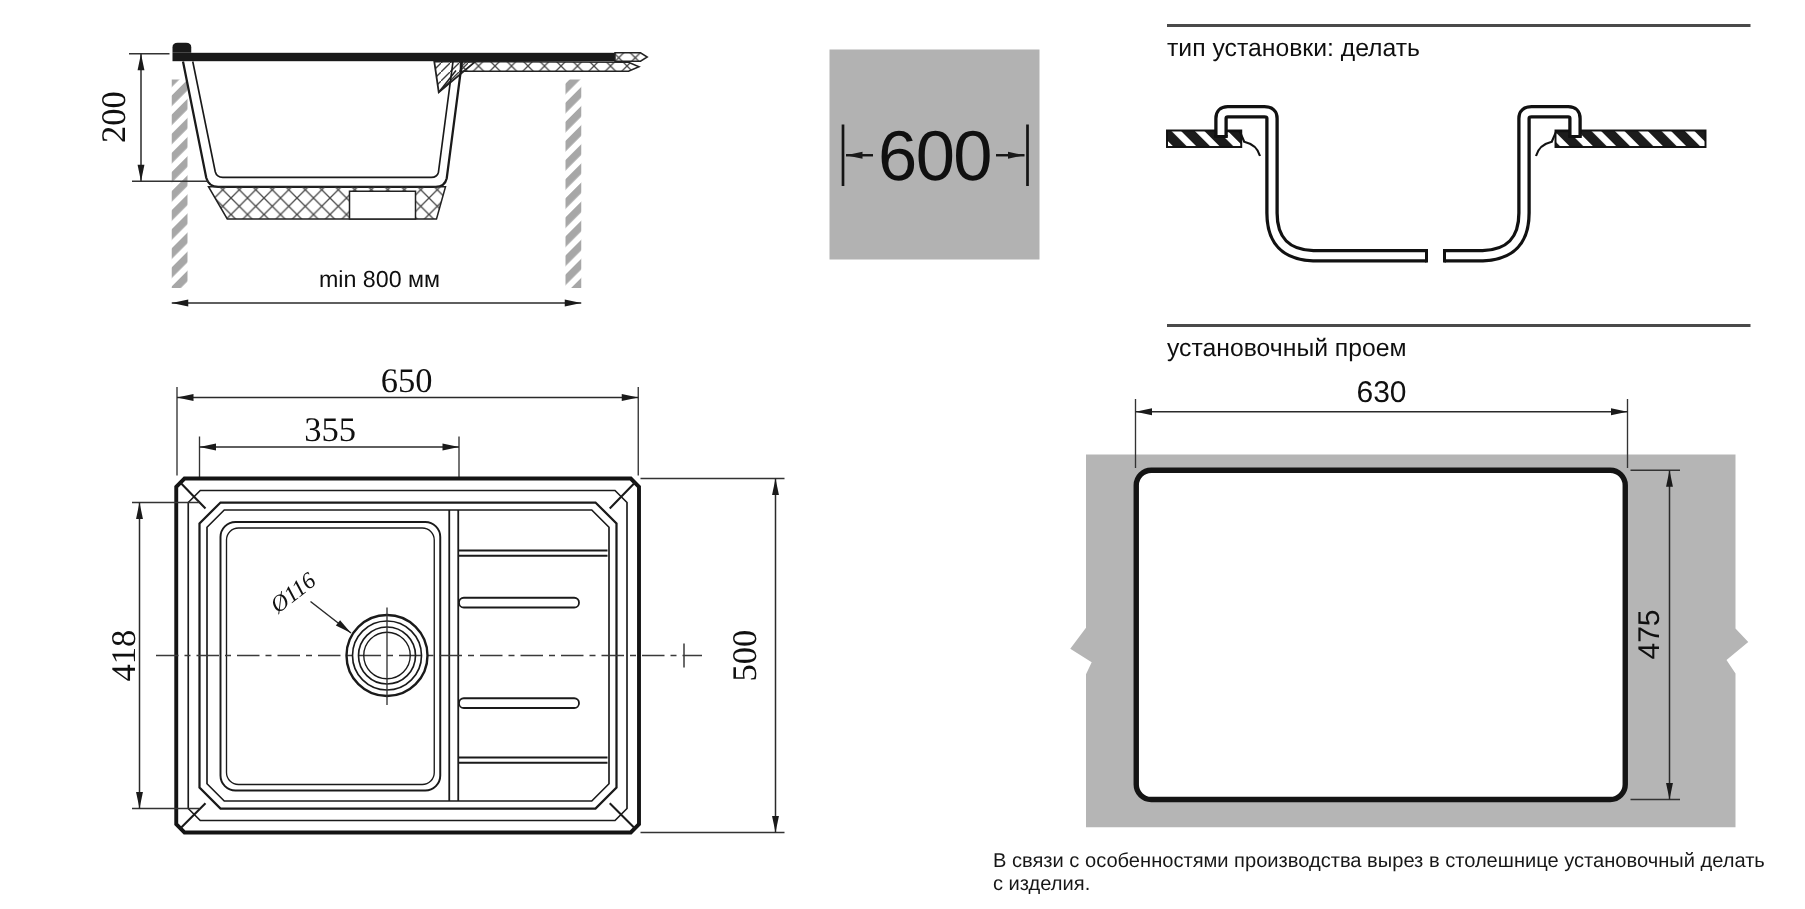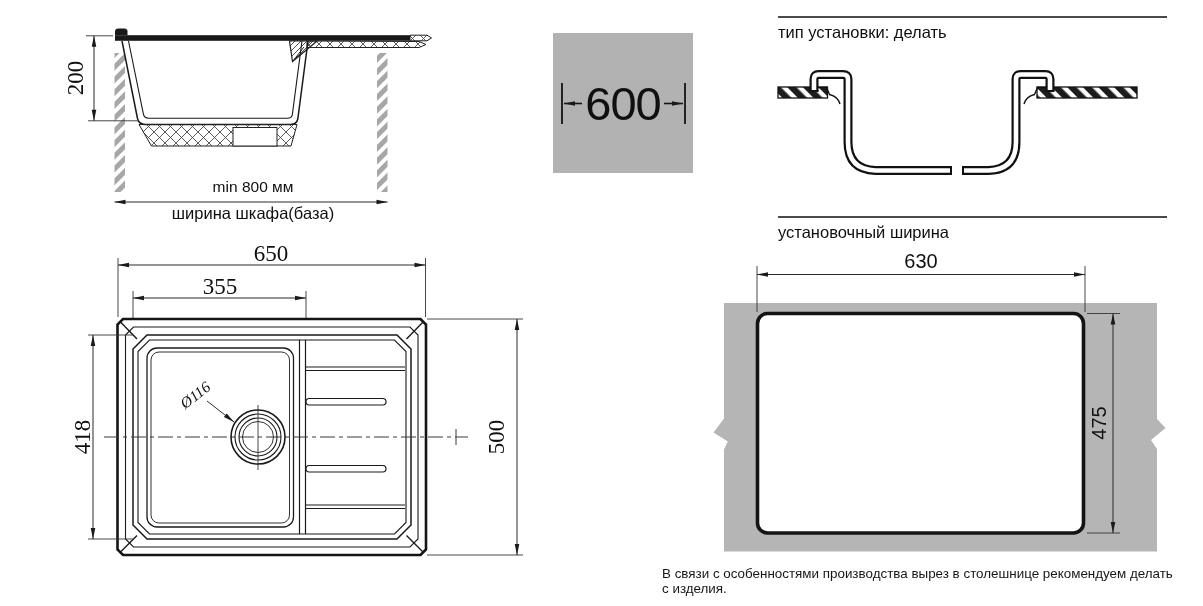--- a/index.html
+++ b/index.html
@@ -161,19 +161,18 @@
       <line x1="757" y1="274.5" x2="1085" y2="274.5" stroke="#2a2a2a" stroke-width="1" marker-start="url(#arr)" marker-end="url(#arr)"></line>
       <text class="dim-sans" text-anchor="middle" x="921" y="268">630</text>
 
       <path stroke="#333" stroke-width="0.9" fill="none" d="M1087,313.5 L1120,313.5 M1087,533 L1120,533"></path>
       <line x1="1113" y1="313.5" x2="1113" y2="533" stroke="#2a2a2a" stroke-width="1" marker-start="url(#arr)" marker-end="url(#arr)"></line>
       <text class="dim-sans" text-anchor="middle" transform="rotate(-90 1099 423)" x="1099" y="430">475</text>
     </g>
   </svg>
 
   <div class="heading" style="left:778px;top:16px;">тип установки: делать</div>
-  <div class="heading" style="left:778px;top:216px;">установочный ширина</div>
+  <div class="heading" style="left:778px;top:216px;">установочный проем</div>
 
   <div class="side-label min">min 800 мм</div>
-  <div class="side-label cab">ширина шкафа(база)</div>
 
-  <div class="footnote">В связи с особенностями производства вырез в столешнице рекомендуем делать с изделия.</div>
+  <div class="footnote">В связи с особенностями производства вырез в столешнице установочный делать с изделия.</div>
 </div>
 
 </body></html>

